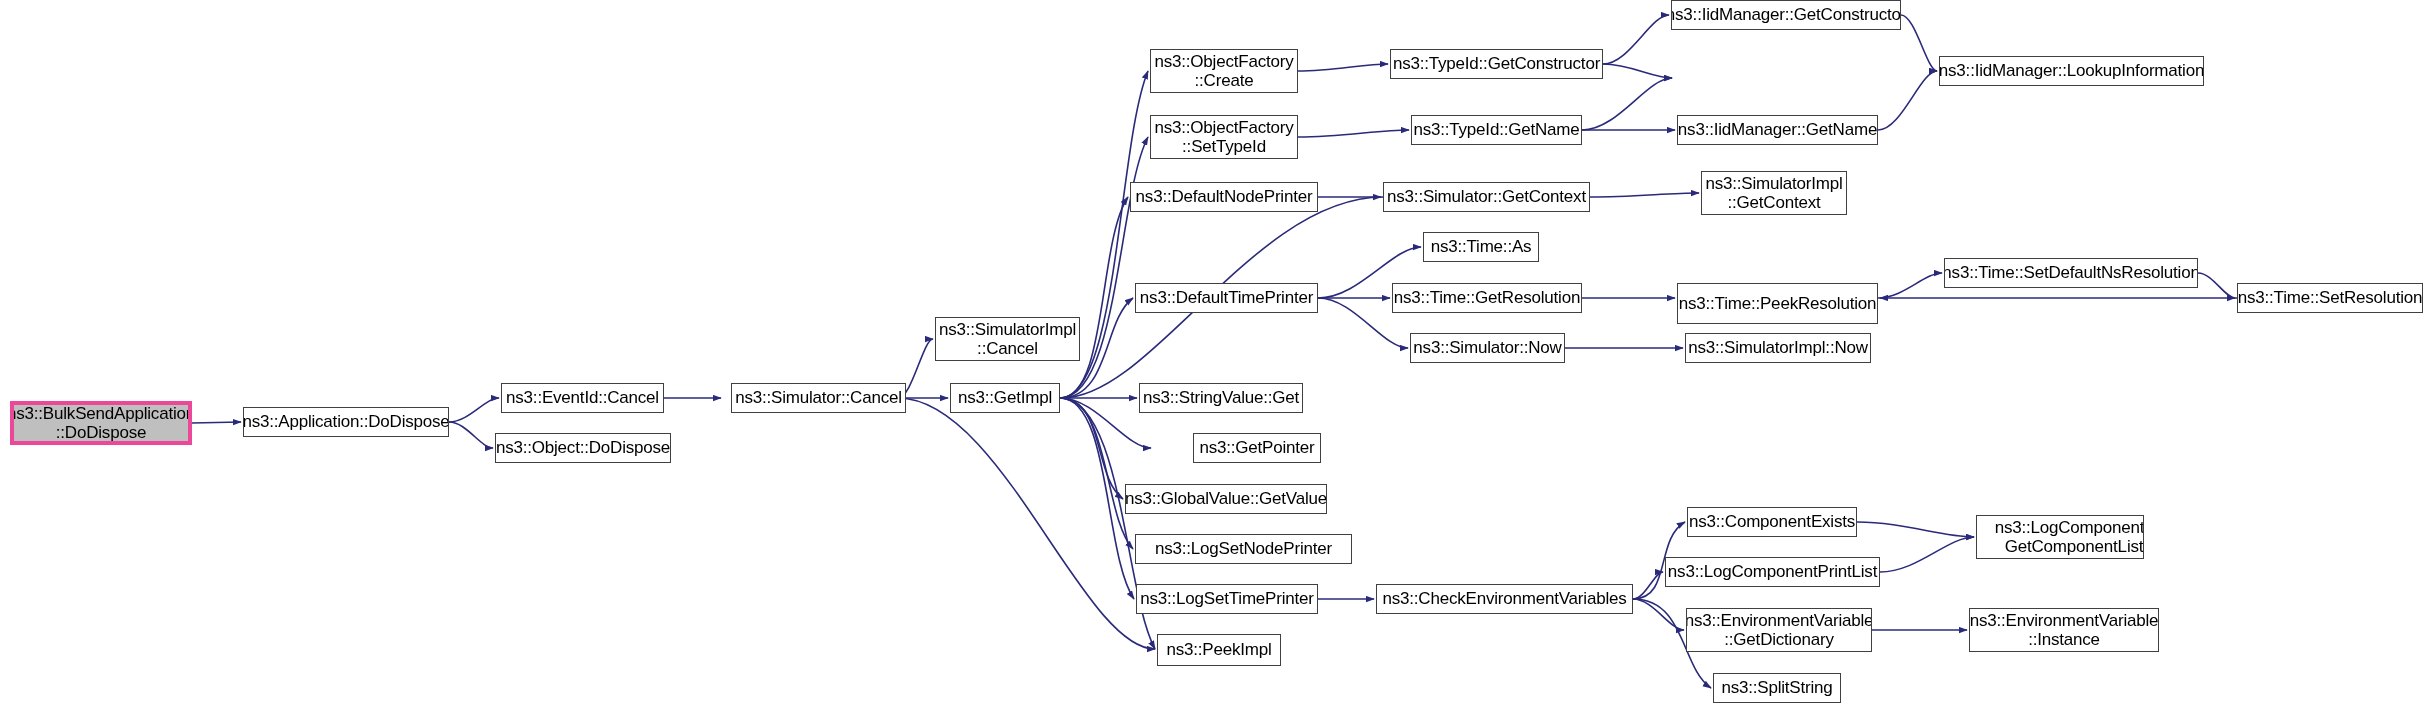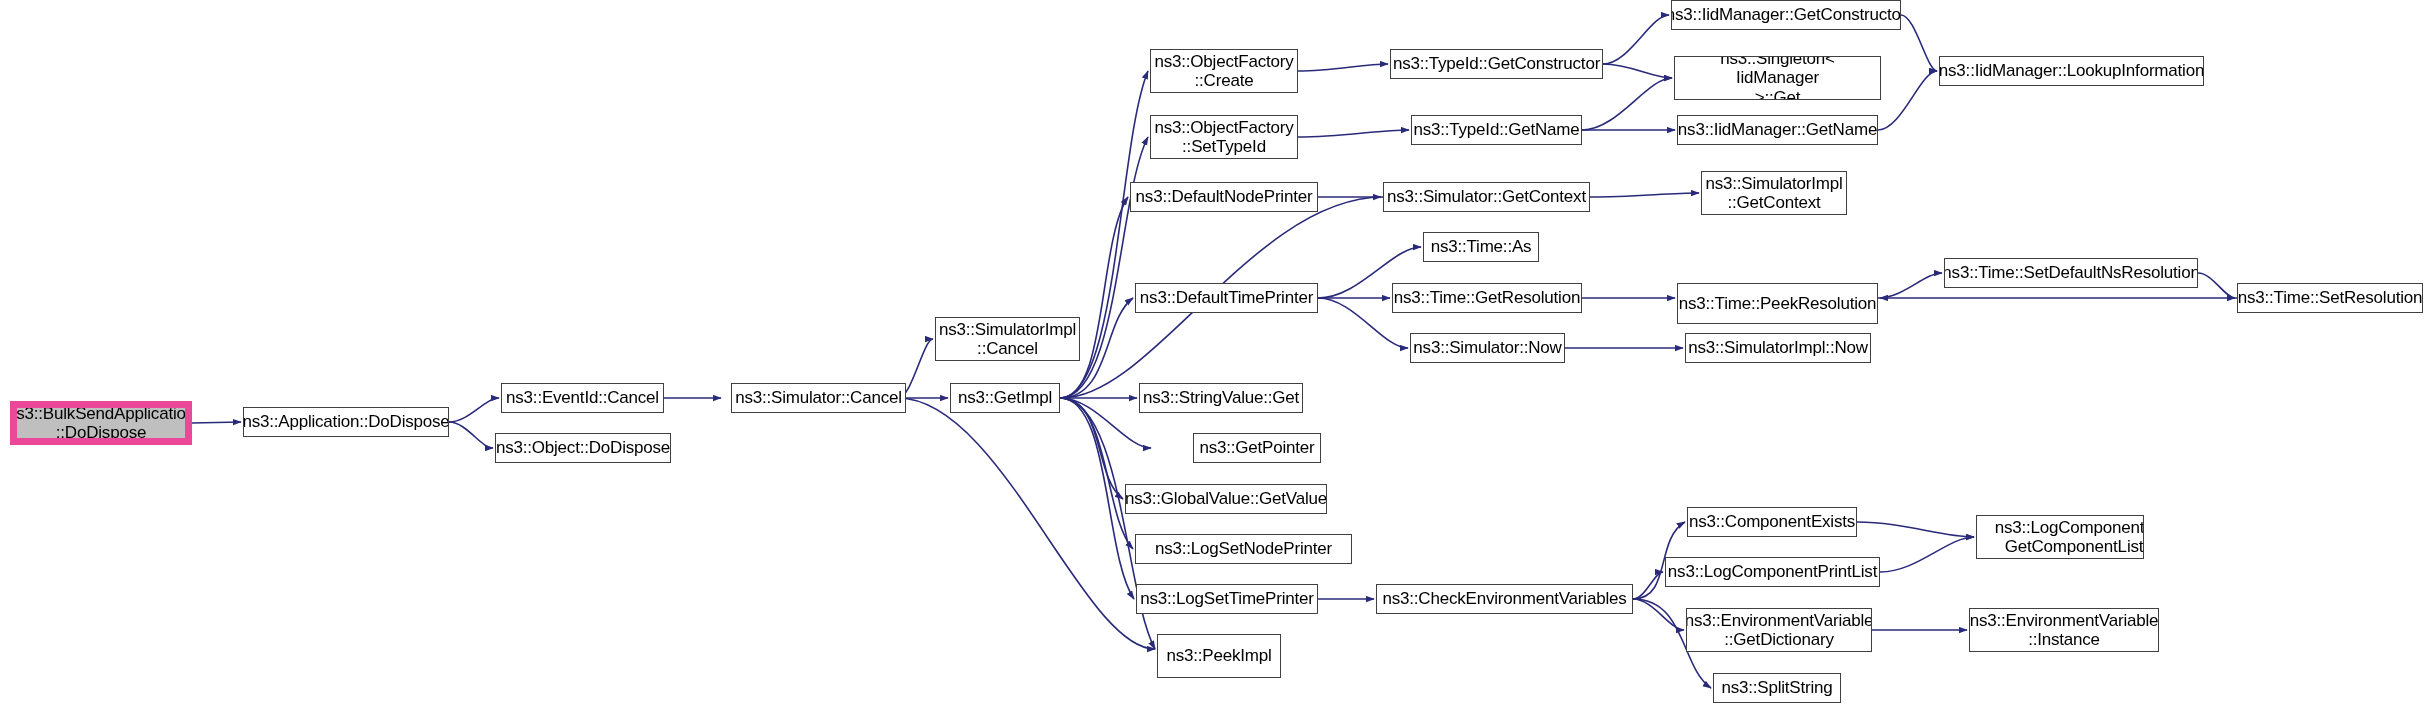--- a/index.html
+++ b/index.html
@@ -17,21 +17,21 @@
     color:#000000;
     font-size:17px;
     line-height:1.12;
     letter-spacing:-0.2px;
     white-space:pre-line;
     padding:0 3px;
     overflow:hidden;
   }
   .node.root{
     background:#bfbfbf;
-    border:7px solid #ec4899;
+    border:4px solid #ec4899;
   }
 </style>
 </head>
 <body>
 
 <div id="graph">
   <svg id="edges" viewBox="0 0 2427 707">
       <defs>
         <marker id="ah" markerWidth="9" markerHeight="9" refX="8.2" refY="3.2" orient="auto" markerUnits="userSpaceOnUse">
           <path d="M0,0 L9,3.2 L0,6.4 z" fill="#2a2a7a"></path>
@@ -95,31 +95,29 @@
 ::Create</div>
     <div class="node" style="left: 1150px; top: 115px; width: 148px; height: 44px;">ns3::ObjectFactory
 ::SetTypeId</div>
     <div class="node" style="left: 1130px; top: 182px; width: 188px; height: 30px;">ns3::DefaultNodePrinter</div>
     <div class="node" style="left: 1135px; top: 283px; width: 183px; height: 30px;">ns3::DefaultTimePrinter</div>
     <div class="node" style="left: 1139px; top: 383px; width: 164px; height: 30px;">ns3::StringValue::Get</div>
     <div class="node" style="left: 1153px; top: 433px; width: 128px; height: 30px; margin-left: 40px;">ns3::GetPointer</div>
     <div class="node" style="left: 1125px; top: 484px; width: 202px; height: 30px;">ns3::GlobalValue::GetValue</div>
     <div class="node" style="left: 1135px; top: 534px; width: 217px; height: 30px;">ns3::LogSetNodePrinter</div>
     <div class="node" style="left: 1136px; top: 584px; width: 182px; height: 30px;">ns3::LogSetTimePrinter</div>
-    <div class="node" style="left: 1157px; top: 634px; width: 124px; height: 44px;">ns3::PeekImpl</div>
+    <div class="node" style="left: 1157px; top: 634px; width: 124px; height: 32px;">ns3::PeekImpl</div>
     <div class="node" style="left: 1390px; top: 49px; width: 213px; height: 30px;">ns3::TypeId::GetConstructor</div>
     <div class="node" style="left: 1411px; top: 115px; width: 171px; height: 30px;">ns3::TypeId::GetName</div>
     <div class="node" style="left: 1383px; top: 182px; width: 207px; height: 30px;">ns3::Simulator::GetContext</div>
     <div class="node" style="left: 1423px; top: 232px; width: 116px; height: 30px;">ns3::Time::As</div>
     <div class="node" style="left: 1392px; top: 283px; width: 190px; height: 30px;">ns3::Time::GetResolution</div>
     <div class="node" style="left: 1410px; top: 333px; width: 155px; height: 30px;">ns3::Simulator::Now</div>
     <div class="node" style="left: 1376px; top: 584px; width: 257px; height: 30px;">ns3::CheckEnvironmentVariables</div>
     <div class="node" style="left: 1671px; top: 0px; width: 230px; height: 30px;">ns3::IidManager::GetConstructor</div>
-    <div class="node" style="left: 1674px; top: 56px; width: 207px; height: 44px;">ns3::Singleton&lt; IidManager
-&gt;::Get</div>
     <div class="node" style="left: 1677px; top: 115px; width: 201px; height: 30px;">ns3::IidManager::GetName</div>
     <div class="node" style="left: 1701px; top: 171px; width: 146px; height: 44px;">ns3::SimulatorImpl
 ::GetContext</div>
     <div class="node" style="left: 1677px; top: 283px; width: 201px; height: 41px;">ns3::Time::PeekResolution</div>
     <div class="node" style="left: 1685px; top: 333px; width: 186px; height: 30px;">ns3::SimulatorImpl::Now</div>
     <div class="node" style="left: 1687px; top: 507px; width: 170px; height: 30px;">ns3::ComponentExists</div>
     <div class="node" style="left: 1665px; top: 557px; width: 215px; height: 30px;">ns3::LogComponentPrintList</div>
     <div class="node" style="left: 1686px; top: 608px; width: 186px; height: 44px;">ns3::EnvironmentVariable
 ::GetDictionary</div>
     <div class="node" style="left: 1713px; top: 673px; width: 128px; height: 30px;">ns3::SplitString</div>

